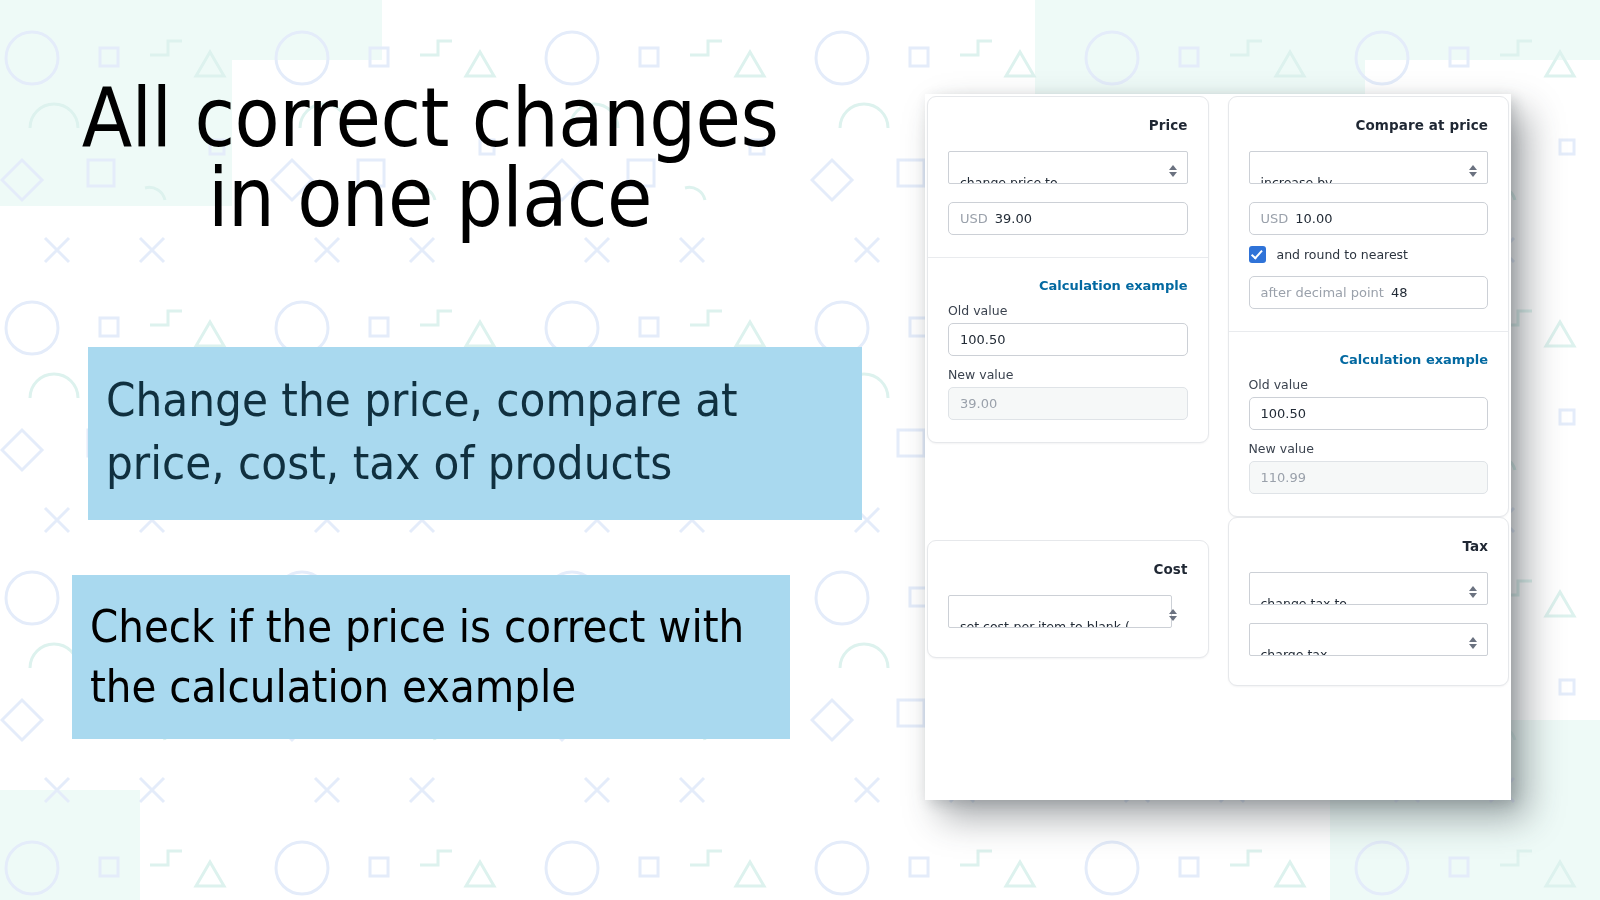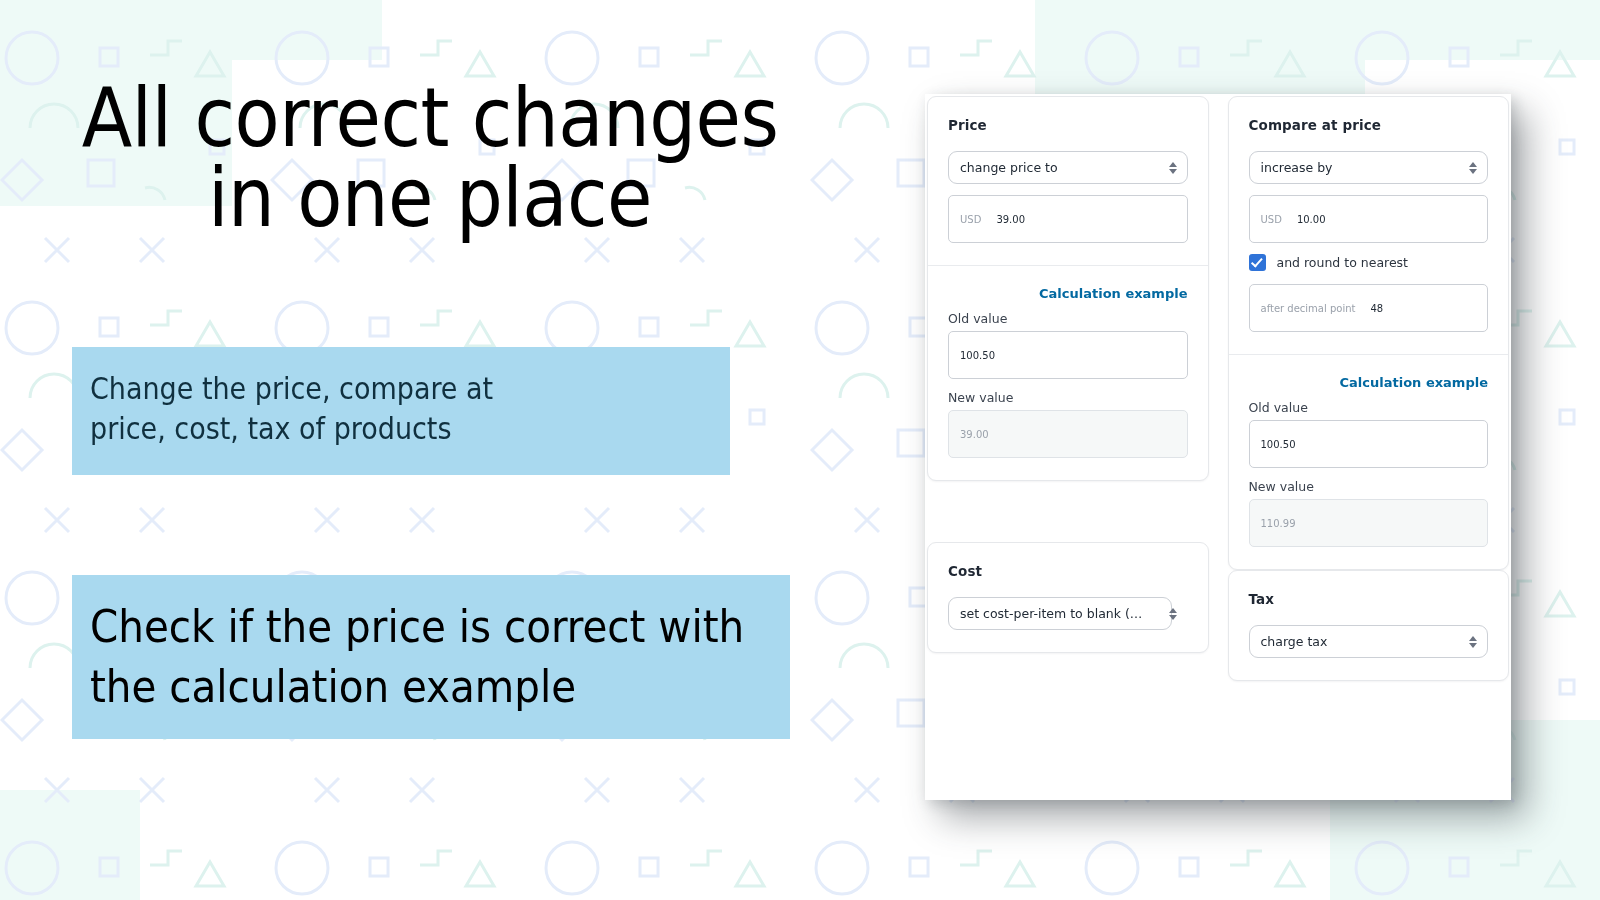--- a/index.html
+++ b/index.html
@@ -54,26 +54,26 @@
     white-space: pre-line;
   }
   .highlight-block {
     position: absolute;
     font-family: "DejaVu Sans Condensed", "DejaVu Sans", sans-serif;
     font-stretch: condensed;
     font-weight: 400;
     white-space: pre-line;
   }
   #highlight-1 {
-    left: 72px; top: 347px;
-    width: 658px;
+    left: 88px; top: 347px;
+    width: 774px;
     padding: 22px 18px 26px 18px;
     background: #a9d9ef;
     color: #10303f;
-    font-size: 30px;
+    font-size: 47px;
     line-height: 1.33;
   }
   #highlight-2 {
     left: 72px; top: 575px;
     width: 718px;
     padding: 22px 18px 22px 18px;
     background: #a9d9ef;
     color: #000000;
     font-size: 45px;
     line-height: 1.33;
@@ -107,20 +107,21 @@
   }
   .card-section { padding: 20px 20px 22px 20px; }
   .card-section + .card-section { border-top: 1px solid #e9ebee; }
 
   .card-title {
     font-size: 13.5px;
     font-weight: 700;
     color: #1f2733;
     margin: 0 0 18px 0;
     letter-spacing: 0.1px;
+    text-align: right;
   }
   .sub-title {
     font-size: 13px;
     font-weight: 700;
     color: #0369a1;
     margin: 0 0 10px 0;
     text-align: right;
   }
   .field-label {
     font-size: 12.5px;
@@ -128,27 +129,27 @@
     margin: 0 0 5px 0;
   }
 
   .select-wrap { position: relative; margin-bottom: 11px; }
   .select-wrap:last-child { margin-bottom: 0; }
   select.ui-select {
     -webkit-appearance: none;
     appearance: none;
     width: 100%;
     height: 33px;
-    padding: 0 26px 0 11px;
+    padding: 15px 26px 0 11px;
     font-family: "DejaVu Sans", "Liberation Sans", sans-serif;
     font-size: 12.5px;
     color: #222b36;
     background: #ffffff;
     border: 1px solid #ccd0d6;
-    border-radius: 9px;
+    border-radius: 2px;
     line-height: 31px;
     text-overflow: ellipsis;
     white-space: nowrap;
     overflow: hidden;
   }
   select.ui-select.shrink { width: auto; min-width: 0; max-width: 100%; }
   .select-arrow {
     position: absolute;
     right: 10px; top: 50%;
     transform: translateY(-50%);
@@ -158,31 +159,30 @@
   .select-arrow:before, .select-arrow:after {
     content: ""; position: absolute; left: 0;
     border-left: 4.5px solid transparent;
     border-right: 4.5px solid transparent;
   }
   .select-arrow:before { top: 1px;  border-bottom: 5px solid #6b7280; }
   .select-arrow:after  { bottom: 1px; border-top: 5px solid #6b7280; }
 
   .text-input {
     width: 100%;
-    height: 48px;
+    height: 33px;
     border: 1px solid #ccd0d6;
     border-radius: 5px;
     background: #ffffff;
     display: flex;
     align-items: center;
     padding: 0 11px;
-    font-size: 10px;
+    font-size: 13px;
     color: #222b36;
     margin-bottom: 11px;
-    gap: 8px;
   }
   .text-input:last-child { margin-bottom: 0; }
   .text-input .prefix { color: #9aa1ab; margin-right: 7px; }
   .text-input .value  { color: #222b36; }
   .text-input.disabled {
     background: #f6f8f8;
     border-color: #dfe3e7;
   }
   .text-input.disabled .value { color: #9aa1ab; }
 
@@ -355,20 +355,26 @@
           </div>
         </div>
       </div>
 
       <div class="spacer-flex"></div>
 
       <div class="card">
         <div class="card-section">
           <div class="card-title">Tax</div>
 
+          <div class="select-wrap">
+            <select class="ui-select">
+              <option>change tax to</option>
+            </select>
+            <span class="select-arrow"></span>
+          </div>
 
           <div class="select-wrap">
             <select class="ui-select">
               <option>charge tax</option>
             </select>
             <span class="select-arrow"></span>
           </div>
         </div>
       </div>
 

